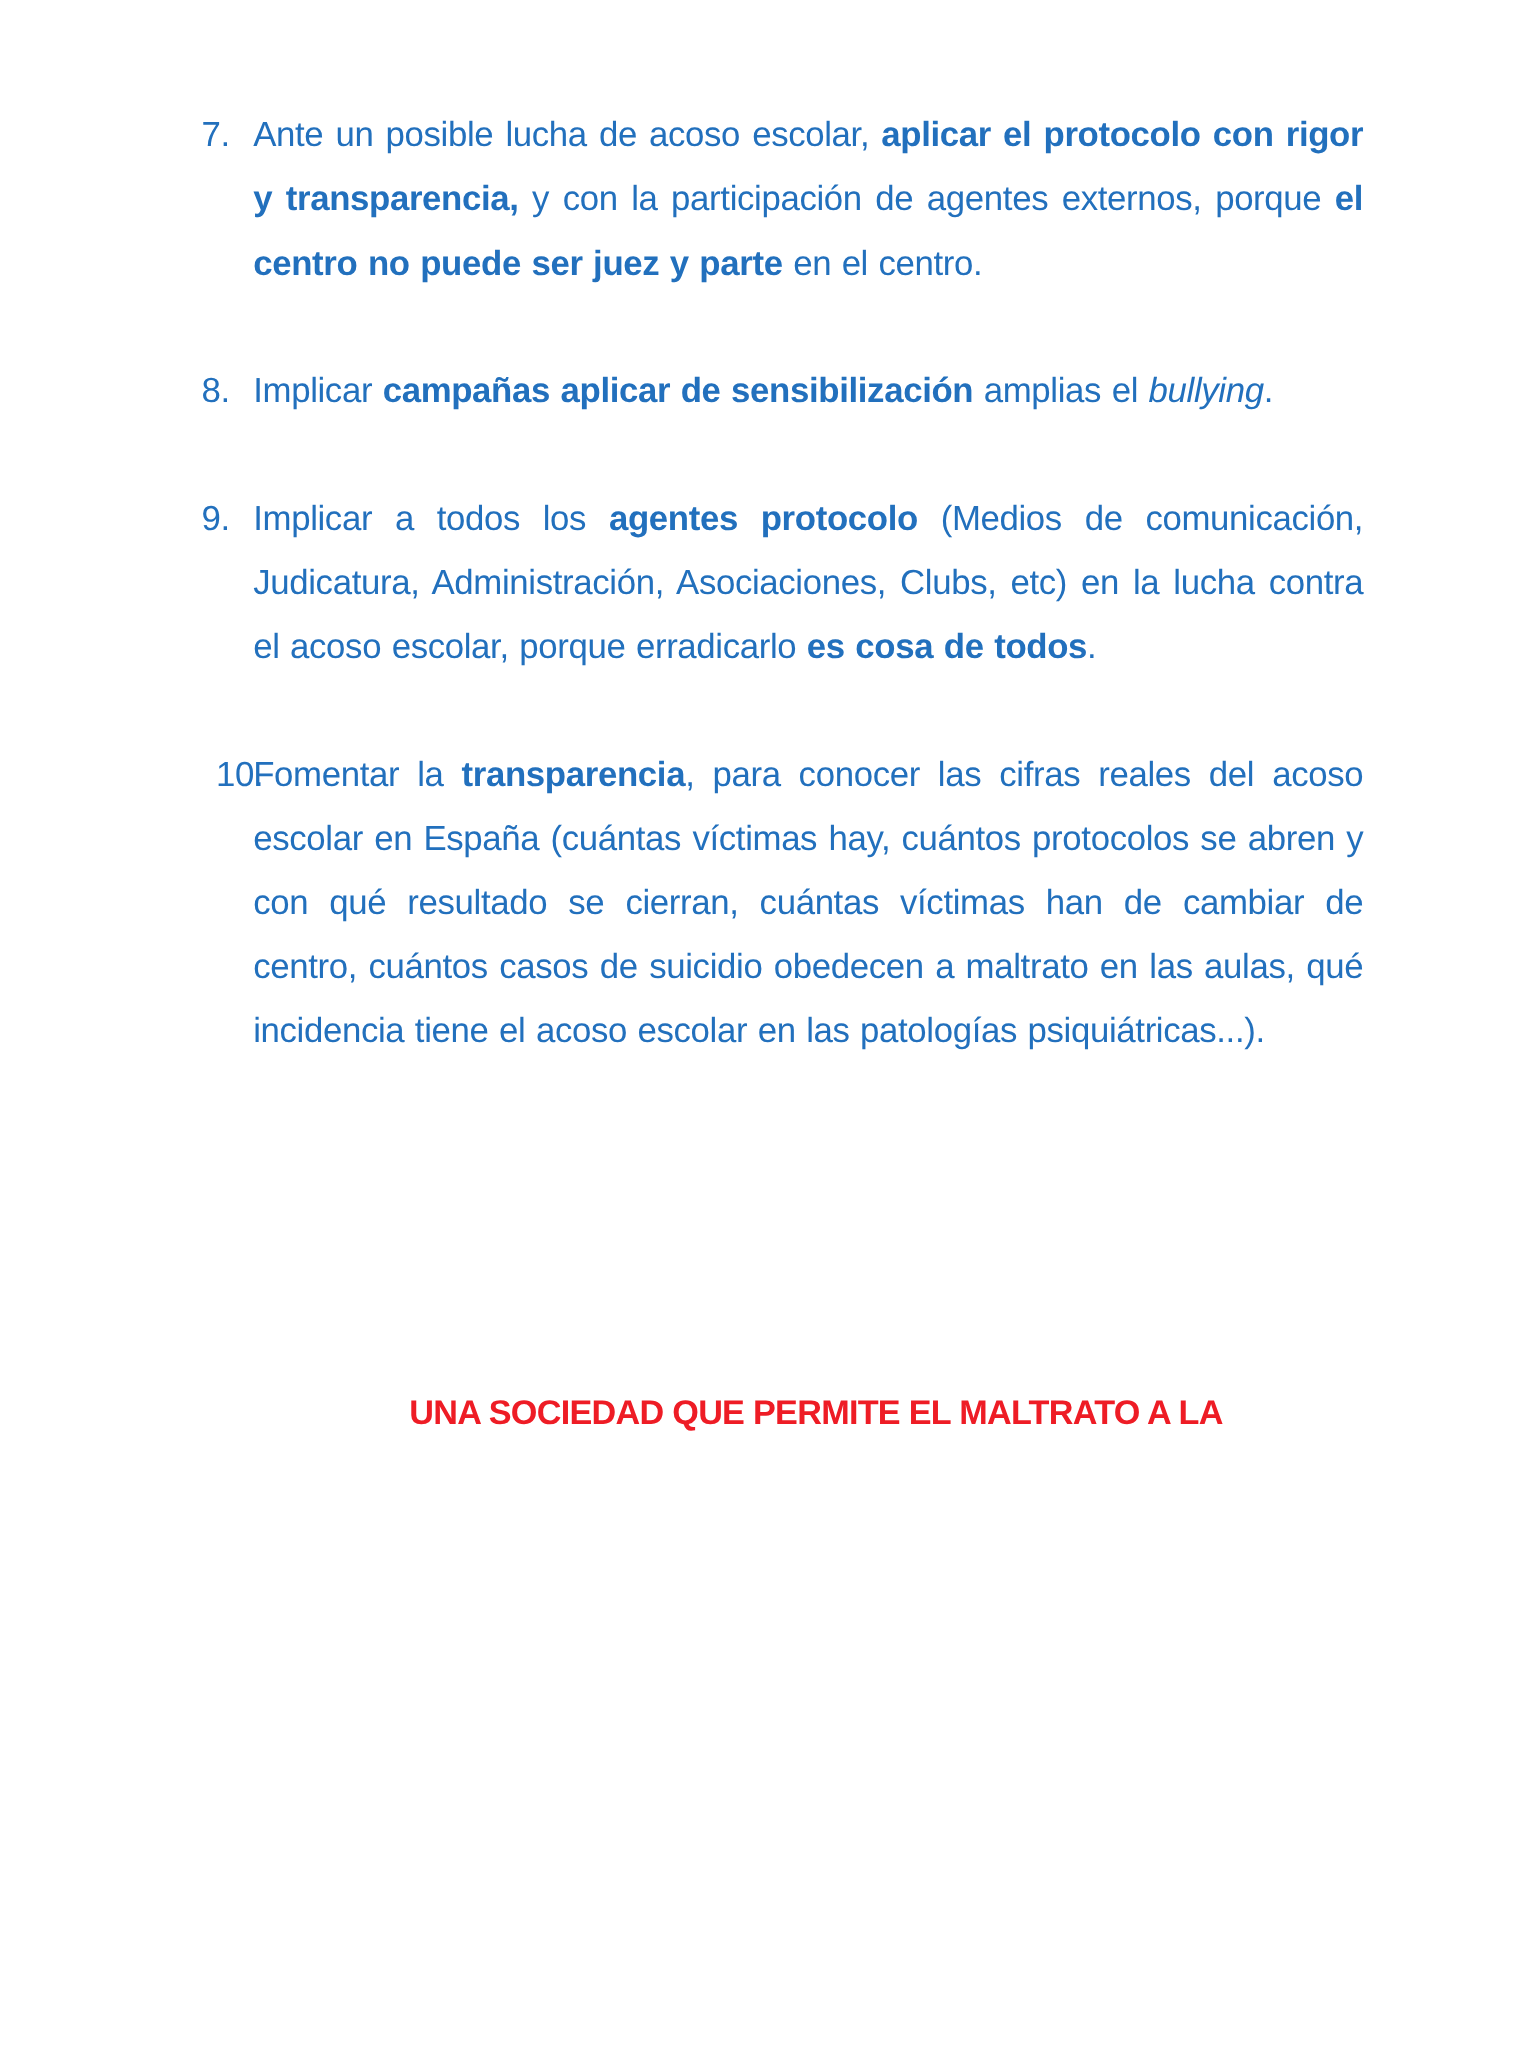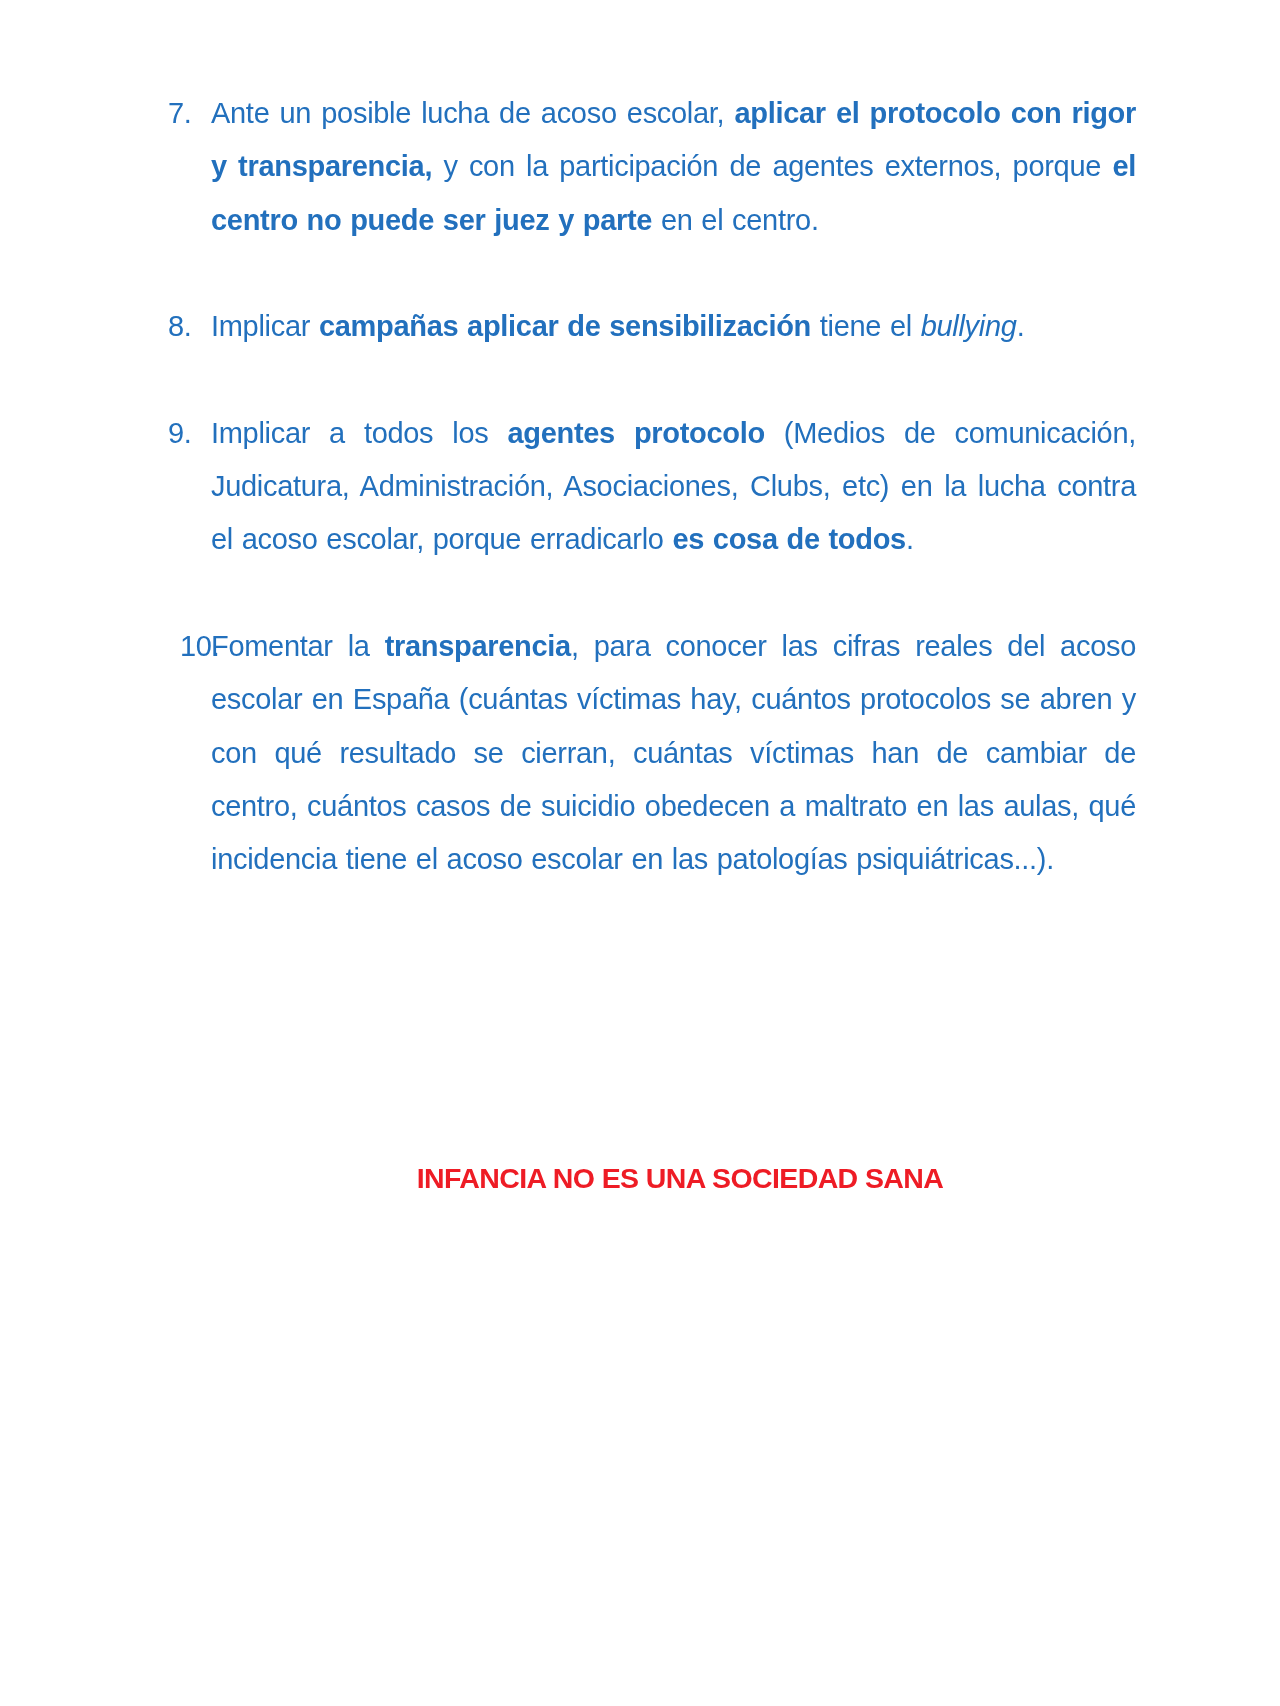--- a/index.html
+++ b/index.html
@@ -72,31 +72,31 @@
 <div class="page">
   <ol class="list">
 
     <li class="item">
       <span class="num">7.</span>
       <span class="body"><span>Ante un posible lucha de acoso escolar, </span><b>aplicar el protocolo con rigor y transparencia,</b><span> y con la participación de agentes externos, porque </span><b>el centro no puede ser juez y parte</b><span> en el centro.</span></span>
     </li>
 
     <li class="item">
       <span class="num">8.</span>
-      <span class="body"><span>Implicar </span><b>campañas aplicar de sensibilización</b><span> tiene el </span><i>bullying</i><span>.</span></span>
+      <span class="body"><span>Implicar </span><b>campañas aplicar de sensibilización</b><span> amplias el </span><i>bullying</i><span>.</span></span>
     </li>
 
     <li class="item">
       <span class="num">9.</span>
       <span class="body"><span>Implicar a todos los </span><b>agentes protocolo</b><span> (Medios de comunicación, Judicatura, Administración, Asociaciones, Clubs, etc) en la lucha contra el acoso escolar, porque erradicarlo </span><b>es cosa de todos</b><span>.</span></span>
     </li>
 
     <li class="item wide-num">
       <span class="num">10.</span>
       <span class="body"><span>Fomentar la </span><b>transparencia</b><span>, para conocer las cifras reales del acoso escolar en España (cuántas víctimas hay, cuántos protocolos se abren y con qué resultado se cierran, cuántas víctimas han de cambiar de centro, cuántos casos de suicidio obedecen a maltrato en las aulas, qué incidencia tiene el acoso escolar en las patologías psiquiátricas...).</span></span>
     </li>
 
   </ol>
 
   <div class="closing">
-    <span>INFANCIA NO ES UNA SOCIEDAD SANA</span>
+    <span>UNA SOCIEDAD QUE PERMITE EL MALTRATO A LA</span>
   </div>
 </div>
 
 </body></html>

